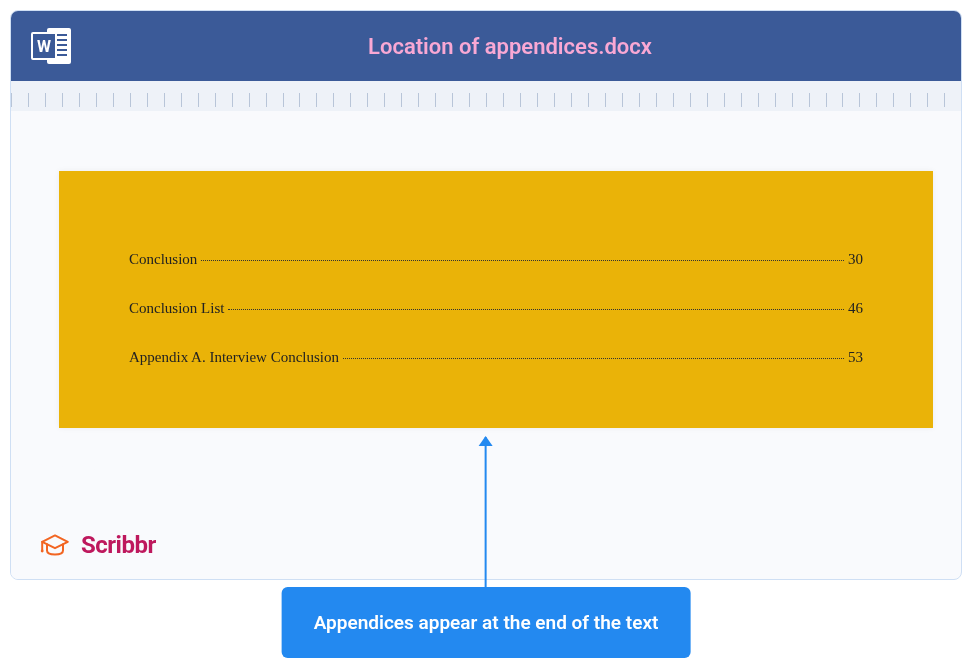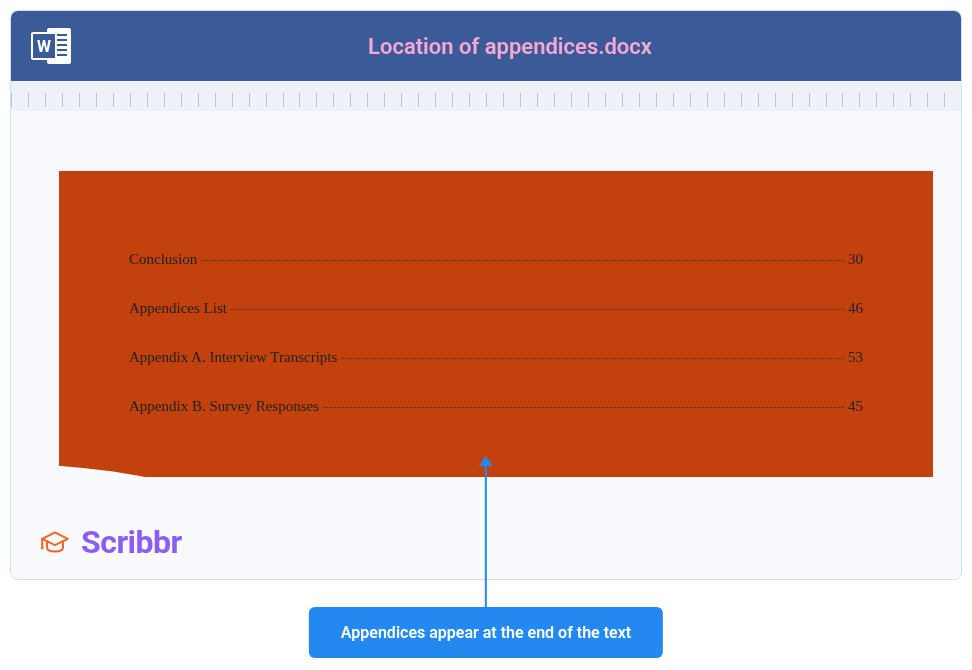--- a/index.html
+++ b/index.html
@@ -93,21 +93,21 @@
       flex: 1;
       height: 14px;
       border-left: 1px solid #b8c5d8;
     }
     .page-area {
       padding: 60px 28px 0 48px;
       position: relative;
       height: calc(100% - 100px);
     }
     .page {
-      background: #c2410c;
+      background: #eab308;
       padding: 60px 70px 50px 70px;
       box-shadow: 0 0 6px rgba(0,0,0,0.06);
       font-family: 'Times New Roman', Times, serif;
       position: relative;
     }
     .toc-row {
       display: flex;
       align-items: baseline;
       margin-bottom: 12px;
       font-size: 15px;
@@ -144,23 +144,23 @@
       height: 120px;
       background: #f9fafd;
       border-radius: 0 120% 0 0 / 0 100% 0 0;
       z-index: 3;
     }
     .logo-icon {
       width: 32px;
       height: 32px;
     }
     .logo-text {
-      font-size: 32px;
+      font-size: 24px;
       font-weight: 700;
-      color: #8b5cf6;
+      color: #be185d;
       letter-spacing: -0.5px;
     }
     .callout-wrap {
       position: absolute;
       bottom: 12px;
       left: 50%;
       transform: translateX(-50%);
       display: flex;
       flex-direction: column;
       align-items: center;
@@ -179,23 +179,23 @@
       transform: translateX(-50%);
       width: 0;
       height: 0;
       border-left: 7px solid transparent;
       border-right: 7px solid transparent;
       border-bottom: 10px solid #2389f0;
     }
     .callout-box {
       background: #2389f0;
       color: #fff;
-      padding: 16px 32px;
+      padding: 24px 32px;
       border-radius: 6px;
-      font-size: 16px;
+      font-size: 19px;
       font-weight: 600;
       white-space: nowrap;
     }
   </style>
 </head>
 <body>
 
 <div class="frame">
 
   <div class="titlebar">
@@ -267,33 +267,28 @@
 
   <div class="page-area">
     <div class="logo-curve"></div>
     <div class="page" id="toc-container">
         <div class="toc-row">
           <span class="toc-label">Conclusion</span>
           <span class="toc-dots"></span>
           <span class="toc-page"> 30</span>
         </div>
         <div class="toc-row">
-          <span class="toc-label">Appendices List</span>
+          <span class="toc-label">Conclusion List</span>
           <span class="toc-dots"></span>
           <span class="toc-page"> 46</span>
         </div>
         <div class="toc-row">
-          <span class="toc-label">Appendix A. Interview Transcripts</span>
+          <span class="toc-label">Appendix A. Interview Conclusion</span>
           <span class="toc-dots"></span>
           <span class="toc-page"> 53</span>
-        </div>
-        <div class="toc-row">
-          <span class="toc-label">Appendix B. Survey Responses</span>
-          <span class="toc-dots"></span>
-          <span class="toc-page"> 45</span>
         </div>
       </div>
 
     <div class="logo-wrap">
       <svg class="logo-icon" viewBox="0 0 40 40">
         <path d="M20 8 L36 16 L20 24 L4 16 Z" fill="none" stroke="#f26522" stroke-width="2.5" stroke-linejoin="round"></path>
         <path d="M10 19 L10 27 Q10 32 20 32 Q30 32 30 27 L30 19" fill="none" stroke="#f26522" stroke-width="2.5" stroke-linecap="round"></path>
         <path d="M4 16 L4 26" fill="none" stroke="#f26522" stroke-width="2.5" stroke-linecap="round"></path>
         <circle cx="4" cy="27.5" r="1.8" fill="#f26522"></circle>
       </svg>

